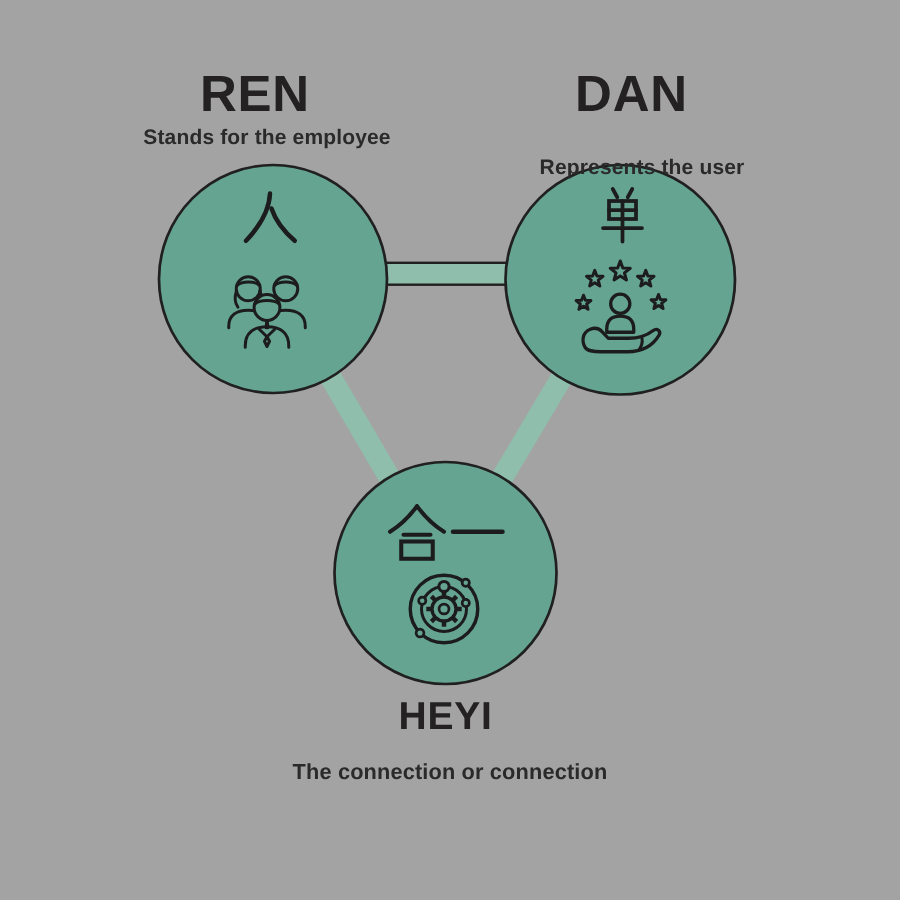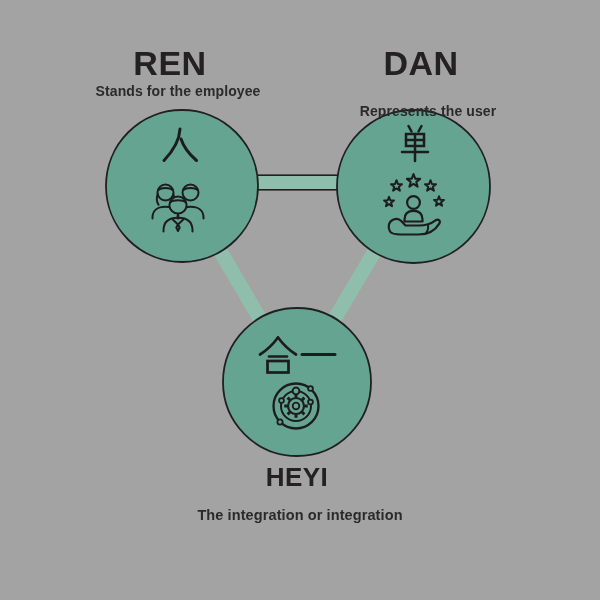--- a/index.html
+++ b/index.html
@@ -121,16 +121,16 @@
   </svg>
 
   <div id="ren-heading" class="txt heading">REN</div>
   <div id="ren-subtitle" class="txt sub">Stands for the employee</div>
 
   <div id="dan-heading" class="txt heading">DAN</div>
   <div id="dan-subtitle" class="txt sub">Represents the user</div>
 
   <div id="heyi-heading" class="txt heading">HEYI</div>
   <div id="heyi-subtitle" class="txt sub">
-    <div>The integration or integration</div>
+    <div>The connection or connection</div>
   </div>
 
 </div>
 
 </body></html>

